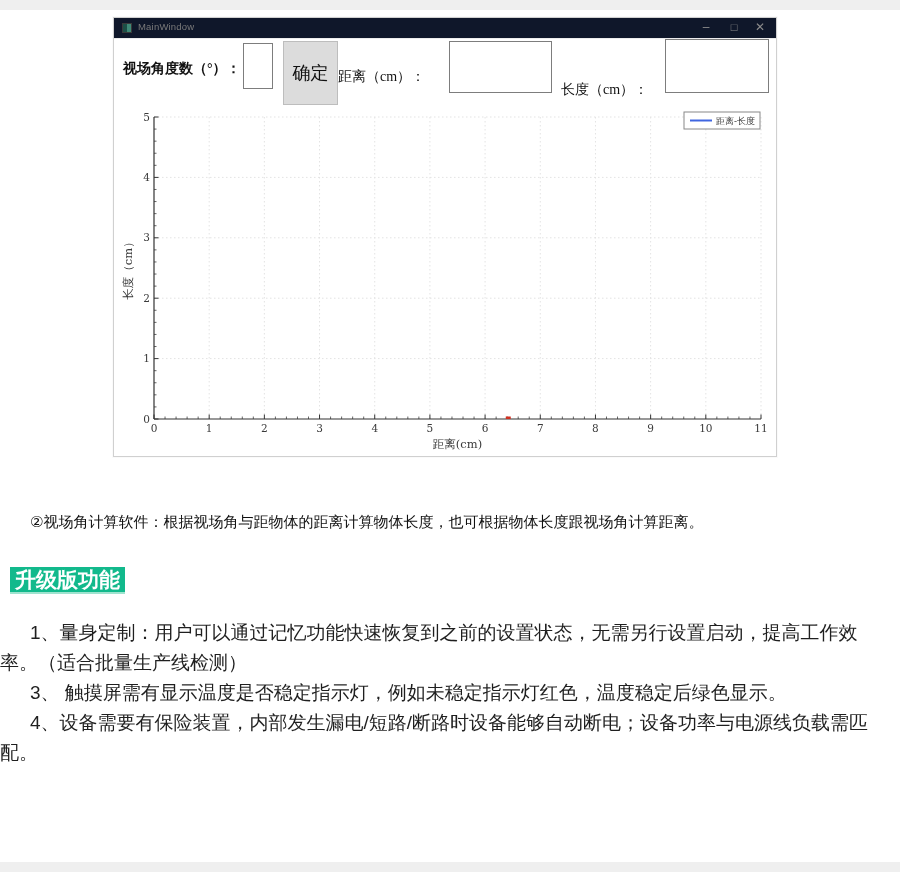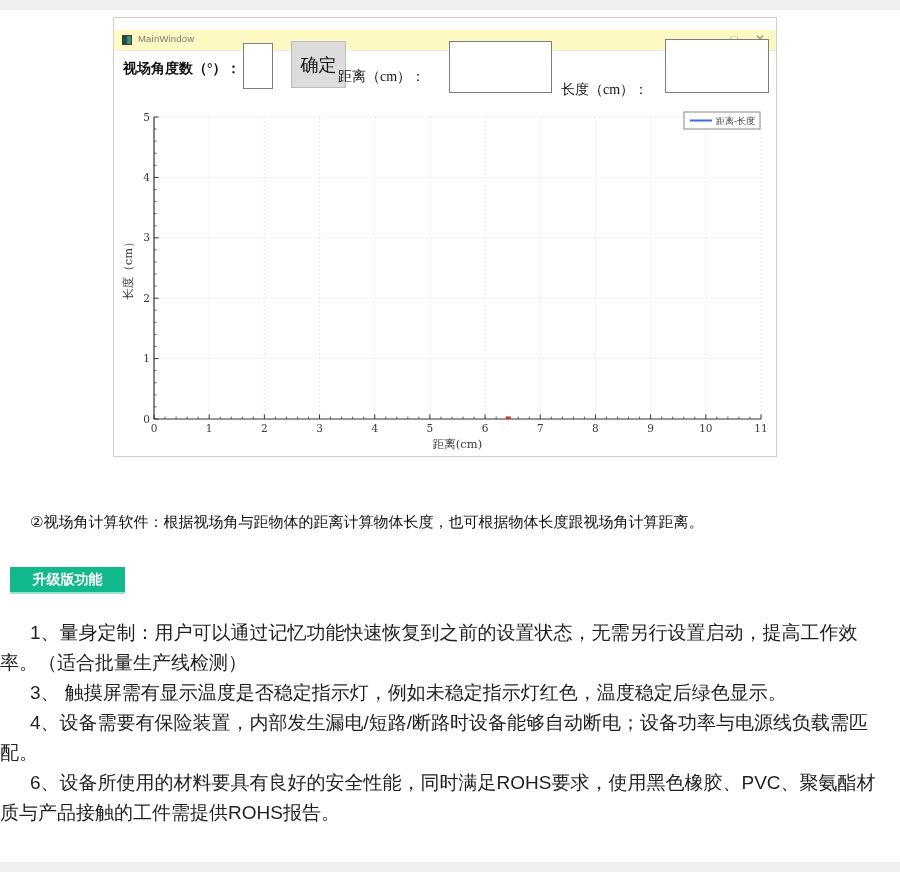--- a/index.html
+++ b/index.html
@@ -2,52 +2,52 @@
 <html><head>
 <meta charset="utf-8">
 <style>
   html,body{margin:0;padding:0;background:#fff;}
   body{font-family:"Liberation Sans","DejaVu Sans",sans-serif;color:#1f1f1f;}
   #page{position:relative;width:900px;height:872px;background:#fff;overflow:hidden;}
   .edge-strip{position:absolute;left:0;width:900px;height:10px;background:#efefef;}
   
   #app-window{position:absolute;left:113px;top:17px;width:662px;height:438px;
     background:#fff;border:1px solid #d0d0d0;box-shadow:0 0 0 1px rgba(0,0,0,.02);}
-  #titlebar{position:absolute;left:0;top:12px;right:0;height:20px;background:#fef9c3;
+  #titlebar{position:absolute;left:0;top:0;right:0;height:20px;background:#0f172a;
     border-bottom:1px solid #ececec;}
   #title-icon{position:absolute;left:8px;top:5px;width:10px;height:10px;
     background:linear-gradient(90deg,#1c4f46 0 45%,#3f8a77 45% 100%);border:1px solid #3a3a3a;box-sizing:border-box;}
   #window-title{position:absolute;left:24px;top:3px;font-size:9.5px;color:#7a7a7a;letter-spacing:.2px;}
   .win-btn{position:absolute;top:0;width:24px;height:20px;text-align:center;line-height:19px;
     font-size:12px;color:#8c8c8c;cursor:default;}
   #btn-min{right:58px;} #btn-max{right:30px;font-size:11px;} #btn-close{right:4px;}
   
   .win-label{position:absolute;font-family:"Liberation Serif","DejaVu Serif",serif;
     font-size:14px;color:#111;white-space:nowrap;}
   .win-input{position:absolute;border:1px solid #7d7d7d;background:#fff;box-sizing:border-box;
     font-size:14px;padding:2px 4px;outline:none;}
   #fov-label{left:9px;top:42px;font-weight:bold;}
   #fov-input{left:129px;top:25px;width:30px;height:46px;}
-  #confirm-button{position:absolute;left:177px;top:23px;width:55px;height:47px;
+  #confirm-button{position:absolute;left:169px;top:23px;width:55px;height:64px;
     background:#dcdcdc;border:1px solid #bdbdbd;font-family:"Liberation Serif","DejaVu Serif",serif;
     font-size:18px;color:#111;cursor:pointer;}
   #distance-label{left:224px;top:42px;margin-top:8px;}
   #distance-input{left:335px;top:23px;width:103px;height:52px;}
   #length-label{left:447px;top:42px;margin-top:21px;}
   #length-input{left:551px;top:21px;width:104px;height:54px;}
   
   #chart{position:absolute;left:0;top:78px;}
   #chart text{fill:#3a3a3a;font-family:"DejaVu Serif","Liberation Serif",serif;}
   
   #description{position:absolute;left:0;top:496px;width:874px;font-size:15px;
     line-height:22px;text-indent:30px;color:#111;}
   #description .b{font-weight:normal;}
   #section-badge{position:absolute;left:10px;top:567px;width:115px;height:25px;
     display:flex;align-items:center;justify-content:center;color:#fff;font-weight:bold;
-    font-size:14px;border-bottom:2px solid #9fe3cf;box-sizing:content-box;}
+    font-size:21px;border-bottom:2px solid #9fe3cf;box-sizing:content-box;}
   #feature-list{position:absolute;left:0;top:618px;width:880px;}
   #feature-list p{margin:0;line-height:30px;text-indent:30px;font-size:19px;color:#1f1f1f;}
 </style>
 </head>
 <body>
 
 <div id="page">
   <div class="edge-strip" style="top:0"></div>
   <div class="edge-strip" style="top:862px"></div>
 
@@ -197,15 +197,14 @@
   </div>
 
   <p id="description"><span class="b">②视场角计算软件：</span><span>根据视场角与距物体的距离计算物体长度，也可根据物体长度跟视场角计算距离。</span></p>
 
   <div id="section-badge" style="background-color: rgb(18, 185, 140);">升级版功能</div>
 
   <div id="feature-list">
       <p>1、量身定制：用户可以通过记忆功能快速恢复到之前的设置状态，无需另行设置启动，提高工作效率。（适合批量生产线检测）</p>
       <p>3、 触摸屏需有显示温度是否稳定指示灯，例如未稳定指示灯红色，温度稳定后绿色显示。</p>
       <p>4、设备需要有保险装置，内部发生漏电/短路/断路时设备能够自动断电；设备功率与电源线负载需匹配。</p>
-      <p>6、设备所使用的材料要具有良好的安全性能，同时满足ROHS要求，使用黑色橡胶、PVC、聚氨酯材质与产品接触的工件需提供ROHS报告。</p>
     </div>
 </div>
 
 </body></html>

